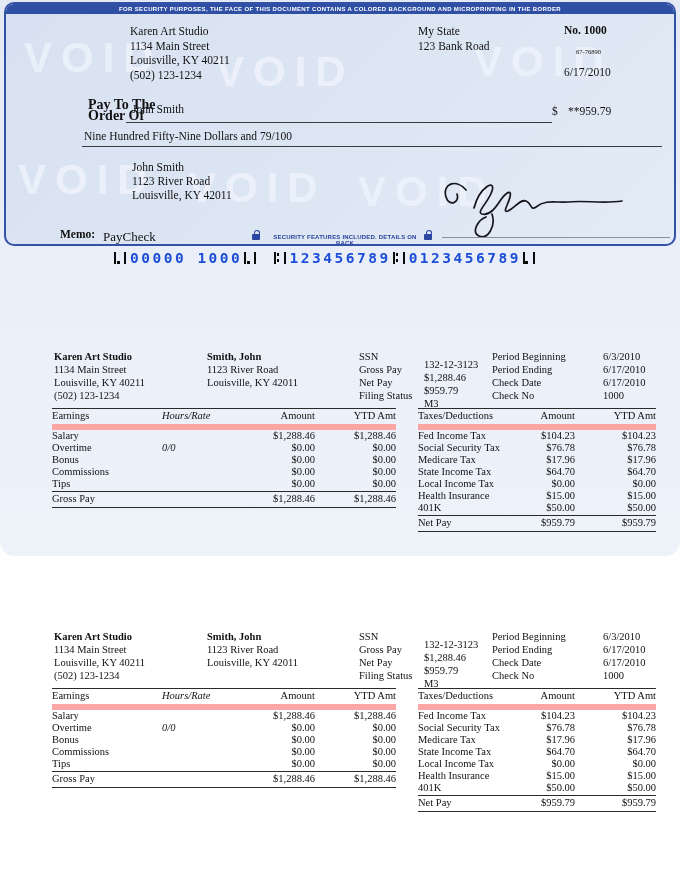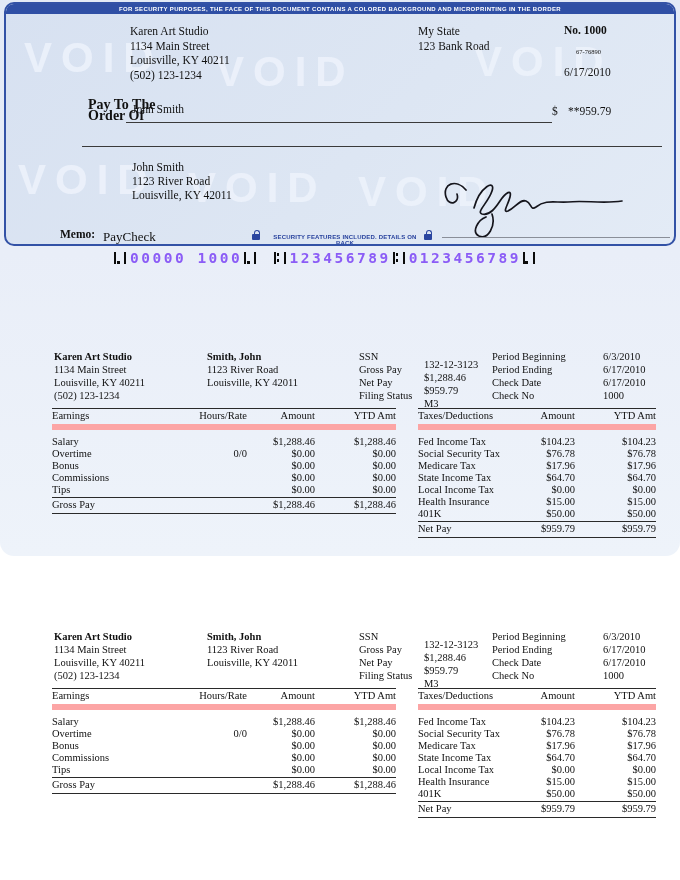--- a/index.html
+++ b/index.html
@@ -51,46 +51,46 @@
   .lock .body{position:absolute;left:0;top:4px;width:8px;height:6px;background:#2b46a0;border-radius:1px;}
   .lock1{left:246px;top:226px}.lock2{left:418px;top:226px}
   .security-note{position:absolute;left:262px;top:230px;width:154px;text-align:center;
                  font-family:"Liberation Sans","DejaVu Sans",sans-serif;
                  font-size:6px;font-weight:bold;color:#26409c;letter-spacing:.2px;}
   .sig-svg{position:absolute;left:420px;top:172px;}
   .sig-line{position:absolute;left:436px;top:233px;width:228px;height:1px;background:#8a8f99;}
 
   
   .micr{position:absolute;left:112px;top:250px;font-family:"DejaVu Sans Mono",monospace;
-        font-size:14.5px;font-weight:600;letter-spacing:2.5px;color:#8b5cf6;white-space:nowrap;}
+        font-size:14.5px;font-weight:600;letter-spacing:2.5px;color:#1d4ed8;white-space:nowrap;}
   .msym{display:inline-block;position:relative;width:8px;height:12px;margin:0 4px 0 2px;
         vertical-align:-1px;border-left:2.5px solid #0b0b0b;border-right:2.5px solid #0b0b0b;}
   .msym.onus::after{content:"";position:absolute;left:0.5px;bottom:0;width:3px;height:3px;background:#0b0b0b;}
   .msym.transit::after{content:"";position:absolute;left:1px;top:1px;width:2.5px;height:2.5px;
         background:#0b0b0b;box-shadow:0 6px 0 #0b0b0b;}
 
   
   .stub{position:absolute;left:0;width:680px;height:220px;font-size:10.5px;}
   .stub-1{top:342px;} .stub-2{top:622px;}
   .blk{position:absolute;line-height:13px;}
   .s-company{left:54px;top:8px;} .s-employee{left:207px;top:8px;}
   .s-sum-l{left:359px;top:8px;} .s-sum-v{left:424px;top:16px;}
   .s-per-l{left:492px;top:8px;} .s-per-v{left:603px;top:8px;}
   .bold{font-weight:bold;}
 
   .tbl{position:absolute;top:66px;}
   .tbl-earn{left:52px;width:344px;}
   .tbl-ded{left:418px;width:238px;}
   .thead{display:flex;border-top:1.5px solid #2a2a2a;border-bottom:6px solid #fca5a5;
          padding:1px 0 2px 0;line-height:12px;}
-  .tbody{margin-top:6px;}
+  .tbody{}
   .trow{display:flex;line-height:12px;}
   .ttotal{display:flex;line-height:12px;border-top:1px solid #2a2a2a;border-bottom:1.5px solid #2a2a2a;
           padding:1px 0 2px 0;margin-top:1px;}
-  .ce-name{width:110px;} .ce-hours{width:85px;text-align:right;}
+  .ce-name{width:110px;} .ce-hours{width:85px;text-align:left;font-style:italic;}
   .ce-amt{width:68px;text-align:right;} .ce-ytd{flex:1;text-align:right;}
   .cd-name{width:100px;} .cd-amt{width:57px;text-align:right;} .cd-ytd{flex:1;text-align:right;}
 </style>
 </head>
 <body>
 
 <div class="page">
 
   <div class="blue-zone"></div>
 
@@ -121,20 +121,21 @@
     <div class="check-date">6/17/2010</div>
 
     <div class="pay-to">
       <div>Pay To The</div>
       <div>Order Of</div>
     </div>
     <div class="payee-name">John Smith</div>
     <div class="payee-line"></div>
     <div class="dollar">$</div>
     <div class="amount-num">**959.79</div>
+    <div class="amount-words">Nine Hundred Fifty-Nine Dollars and 79/100</div>
     <div class="words-line"></div>
 
     <div class="payee-addr">
       <div>John Smith</div>
       <div>1123 River Road</div>
       <div>Louisville, KY 42011</div>
     </div>
 
     <svg class="sig-svg" width="210" height="70" viewBox="0 0 210 70">
       <path d="M40,14 C30,2 16,8 20,21 C23,31 34,27 31,18

